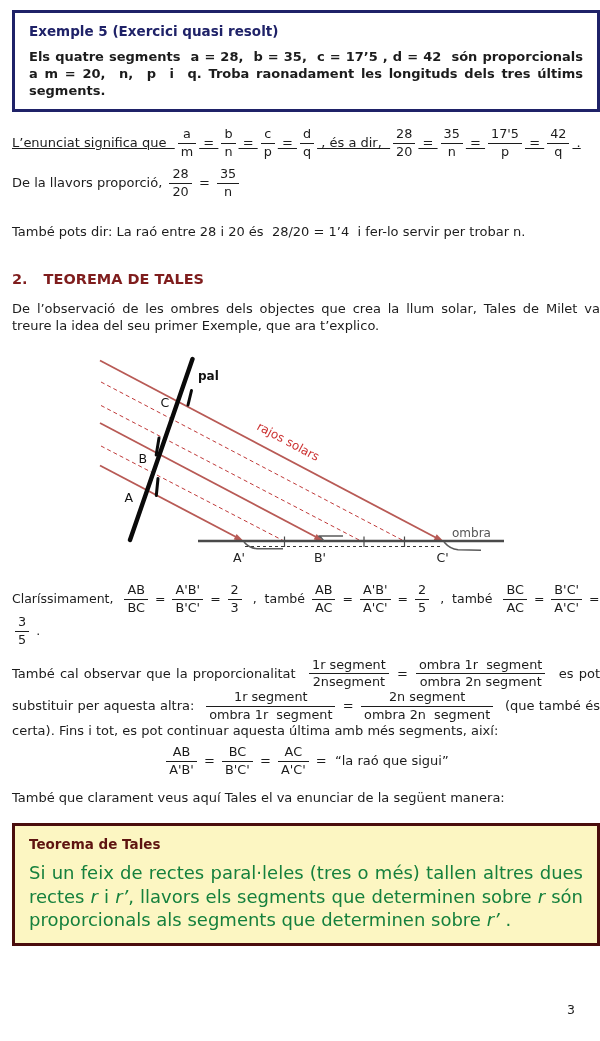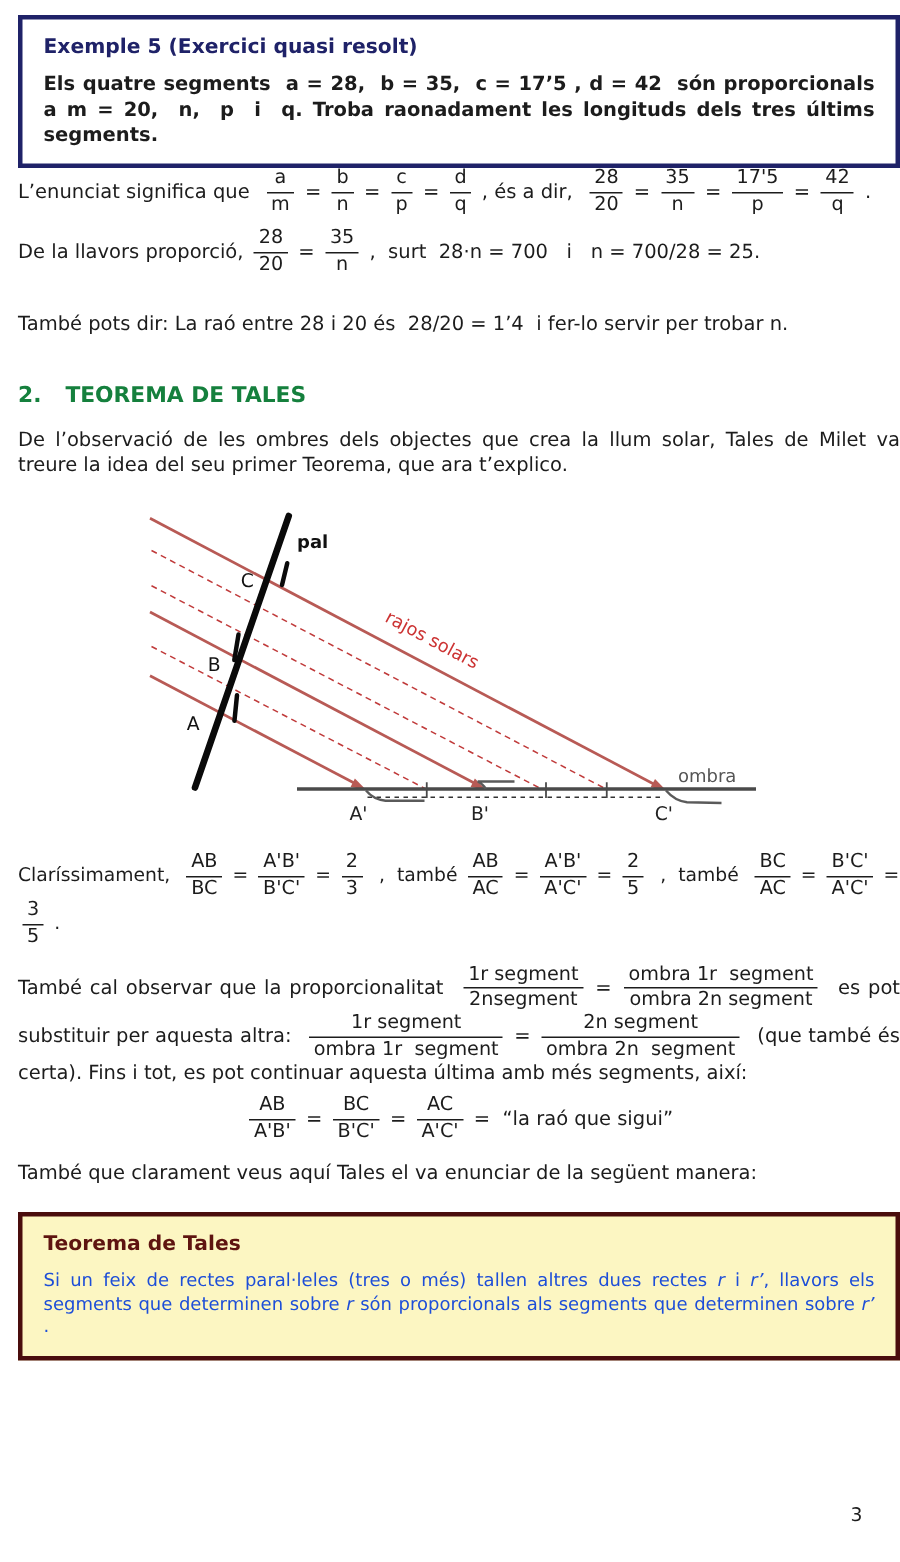--- a/index.html
+++ b/index.html
@@ -11,69 +11,69 @@
   .page{padding:10px 0 0 12px;}
 
   
   .example-box{border:3px solid #1f2268;padding:8px 14px 10px 14px;background:#fff;}
   .example-box .title{color:#1f2268;font-weight:bold;font-size:13.5px;margin:2px 0 9px 0;}
   .example-box .body{font-size:13px;line-height:1.32;text-align:justify;font-weight:bold;}
 
   
   .line{font-size:13px;line-height:1.3;margin:0;}
   .jus{text-align:justify;}
-  .m-p1{}
+  .m-p1{margin-top:15px;text-decoration:underline;}
   .m-p2{margin-top:7px;}
   .m-p3{margin-top:25px;}
   .m-p4{margin-top:8px;}
   .m-p5{margin-top:14px;}
   .m-p6{margin-top:12px;}
   .m-claris{margin-top:4px;font-size:12.5px;}
   .m-tambe{margin-top:10px;}
   .m-eq{margin-top:6px;text-align:center;}
   .m-aixo{margin-top:12px;}
 
   
-  .sec-head{margin:30px 0 0 0;color:#15803d;font-size:14.5px;font-weight:bold;}
+  .sec-head{margin:30px 0 0 0;color:#7f1d1d;font-size:14.5px;font-weight:bold;}
   .sec-head .num{margin-right:16px;}
 
   
   .frac{display:inline-block;text-align:center;vertical-align:middle;margin:0 3px;font-size:12.8px;line-height:1.15;}
   .frac .num{display:block;padding:0 3px 1px 3px;border-bottom:1px solid #1c1c1c;}
   .frac .den{display:block;padding:1px 3px 0 3px;}
   .it{font-style:italic;}
 
   
   .diagram{display:block;margin:10px 0 0 76px;}
   .diagram text{font-family:"DejaVu Sans", sans-serif;}
 
   
   .theorem-box{margin-top:16px;border:3px solid #4a0d0d;background:#fcf6c2;padding:9px 14px 11px 14px;}
   .theorem-box .title{color:#5e1410;font-weight:bold;font-size:13.5px;margin:1px 0 9px 0;}
-  .theorem-box .body{font-size:12px;line-height:1.32;text-align:justify;color:#1d4ed8;}
+  .theorem-box .body{font-size:18px;line-height:1.32;text-align:justify;color:#15803d;}
 
   .page-number{position:absolute;top:1002px;right:25px;font-size:12.5px;color:#1c1c1c;}
 </style>
 </head>
 <body>
 
 <div class="page">
 
   <div class="example-box">
     <div class="title">Exemple 5 (Exercici quasi resolt)</div>
     <div class="body">Els quatre segments &nbsp;a = 28, &nbsp;b = 35, &nbsp;c = 17’5 , d = 42 &nbsp;són proporcionals a m = 20, &nbsp;n, &nbsp;p &nbsp;i &nbsp;q. Troba raonadament les longituds dels tres últims segments.</div>
   </div>
 
   <p class="line m-p1"><span>L’enunciat significa que &nbsp;</span><span class="frac"><span class="num">a</span><span class="den">m</span></span><span> = </span><span class="frac"><span class="num">b</span><span class="den">n</span></span><span> = </span><span class="frac"><span class="num">c</span><span class="den">p</span></span><span> = </span><span class="frac"><span class="num">d</span><span class="den">q</span></span><span> , és a dir, &nbsp;</span><span class="frac"><span class="num">28</span><span class="den">20</span></span><span> = </span><span class="frac"><span class="num">35</span><span class="den">n</span></span><span> = </span><span class="frac"><span class="num">17'5</span><span class="den">p</span></span><span> = </span><span class="frac"><span class="num">42</span><span class="den">q</span></span><span> .</span></p>
-  <p class="line m-p2"><span>De la llavors proporció, </span><span class="frac"><span class="num">28</span><span class="den">20</span></span><span> = </span><span class="frac"><span class="num">35</span><span class="den">n</span></span><span> ,&nbsp; surt&nbsp; 28·n = 700 &nbsp; i &nbsp; n = 700/28 = 25.</span></p>
+  <p class="line m-p2"><span>De la llavors proporció, </span><span class="frac"><span class="num">28</span><span class="den">20</span></span><span> = </span><span class="frac"><span class="num">35</span><span class="den">n</span></span></p>
   <p class="line m-p3">També pots dir: La raó entre 28 i 20 és&nbsp; 28/20 = 1’4&nbsp; i fer-lo servir per trobar n.</p>
 
   <h2 class="sec-head"><span class="num">2.</span><span>TEOREMA DE TALES</span></h2>
 
-  <p class="line jus m-p5">De l’observació de les ombres dels objectes que crea la llum solar, Tales de Milet va treure la idea del seu primer Teorema, que ara t’explico.</p>
+  <p class="line jus m-p5">De l’observació de les ombres dels objectes que crea la llum solar, Tales de Milet va treure la idea del seu primer Exemple, que ara t’explico.</p>
 
   <svg class="diagram" width="470" height="234" viewBox="88 396 470 234" xmlns="http://www.w3.org/2000/svg">
 
     <g stroke="#c03a3a" stroke-width="1" stroke-dasharray="4 3" fill="none">
       <line x1="101" y1="433" x2="404" y2="592"></line>
       <line x1="101" y1="456.5" x2="361" y2="592"></line>
       <line x1="101" y1="497" x2="284" y2="592"></line>
     </g>
 
     <g stroke="#b85a55" stroke-width="1.8" fill="none">

